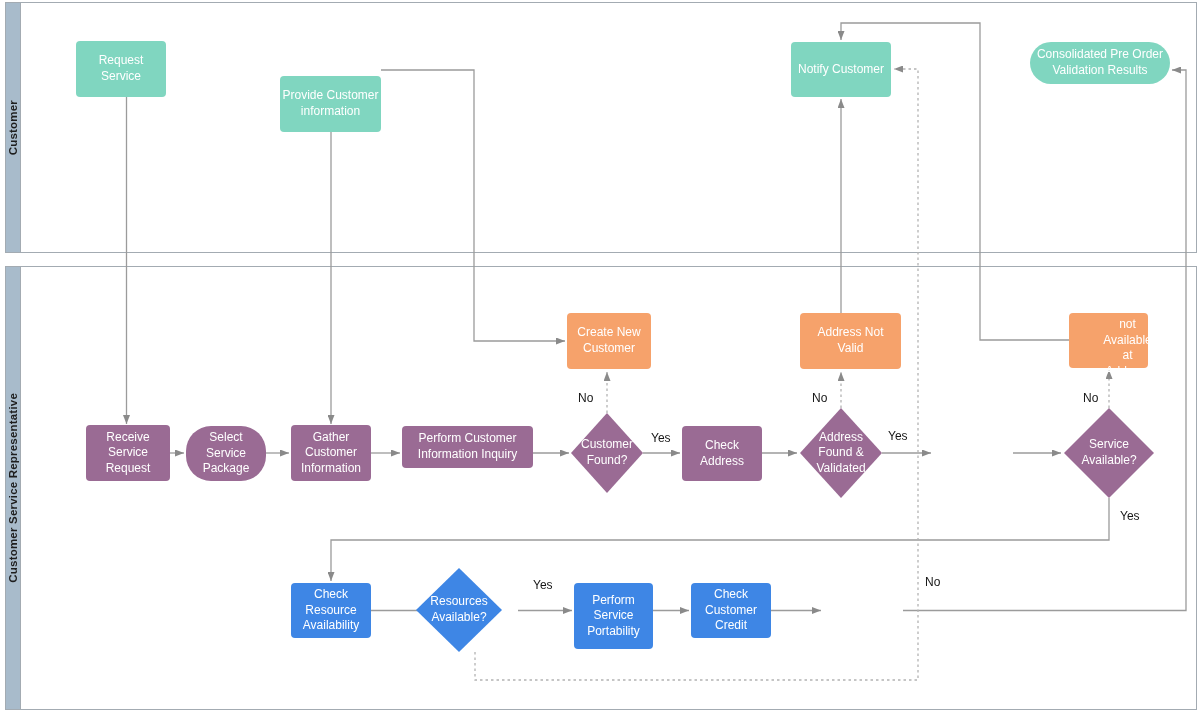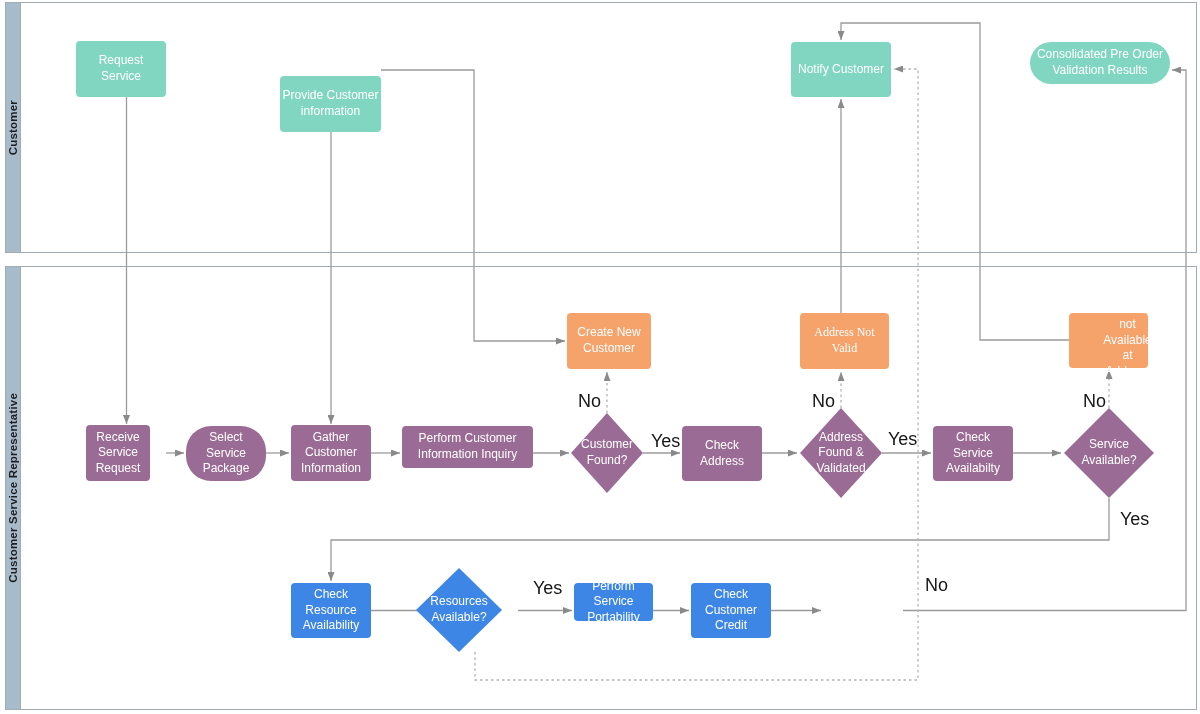--- a/index.html
+++ b/index.html
@@ -28,21 +28,21 @@
     position:absolute;z-index:3;box-sizing:border-box;padding:2px;
     display:flex;align-items:center;justify-content:center;text-align:center;
     color:#ffffff;font-size:12px;line-height:1.3;border-radius:4px;white-space:pre-line;
   }
   .green{background:#80d6c0;}
   .purple{background:#9a6b94;}
   .orange{background:#f6a26b;}
   .blue{background:#3e86e5;}
   .diamond{clip-path:polygon(50% 0,100% 50%,50% 100%,0 50%);border-radius:0;padding:0;}
   
-  .edge-label{position:absolute;z-index:4;font-size:18px;color:#161616;}
+  .edge-label{position:absolute;z-index:4;font-size:12px;color:#161616;}
 </style>
 </head>
 <body>
 
 <div id="canvas">
 
   <div class="lane lane-customer">
     <div class="lane-bar">
       <span class="lane-title">Customer</span>
     </div>
@@ -86,54 +86,52 @@
 
   <div class="node green" style="left:76px;top:41px;width:90px;height:56px;">Request Service</div>
   <div class="node green" style="left:280px;top:41px;width:101px;height:56px;margin-top:35px;">Provide Customer
 information</div>
   <div class="node green" style="left:791px;top:42px;width:100px;height:55px;">Notify Customer</div>
   <div class="node green" style="left:1030px;top:42px;width:140px;height:42px;border-radius:21px;">Consolidated Pre Order
 Validation Results</div>
 
   <div class="node orange" style="left:567px;top:313px;width:84px;height:56px;">Create New
 Customer</div>
-  <div class="node orange" style="left:800px;top:313px;width:89px;height:56px;font-family:Liberation Serif, serif;">Address Not
+  <div class="node orange" style="left:800px;top:313px;width:101px;height:56px;">Address Not
 Valid</div>
   <div class="node orange" style="left:1069px;top:313px;width:79px;height:55px;padding-left:40px;">Service not
 Available at
 Address</div>
 
-  <div class="node purple" style="left:86px;top:425px;width:64px;height:56px;">Receive
+  <div class="node purple" style="left:86px;top:425px;width:84px;height:56px;">Receive
 Service
 Request</div>
   <div class="node purple" style="left:186px;top:426px;width:80px;height:55px;border-radius:25px;">Select Service
 Package</div>
   <div class="node purple" style="left:291px;top:425px;width:80px;height:56px;">Gather
 Customer
 Information</div>
   <div class="node purple" style="left:402px;top:426px;width:131px;height:42px;">Perform Customer
 Information Inquiry</div>
   <div class="node purple diamond" style="left:571px;top:413px;width:72px;height:80px;">Customer
 Found?</div>
   <div class="node purple" style="left:682px;top:426px;width:80px;height:55px;">Check
 Address</div>
   <div class="node purple diamond" style="left:800px;top:408px;width:82px;height:90px;">Address
 Found &amp;
 Validated</div>
-  <div class="node purple" style="left:933px;top:426px;width:80px;height:55px;">Check Service
-Availabilty</div>
   <div class="node purple diamond" style="left:1064px;top:408px;width:90px;height:90px;">Service
 Available?</div>
 
   <div class="node blue" style="left:291px;top:583px;width:80px;height:55px;">Check
 Resource
 Availability</div>
   <div class="node blue diamond" style="left:416px;top:568px;width:86px;height:84px;text-align:center;">Resources
 Available?</div>
-  <div class="node blue" style="left:574px;top:583px;width:79px;height:38px;">Perform
+  <div class="node blue" style="left:574px;top:583px;width:79px;height:66px;">Perform
 Service
 Portability</div>
   <div class="node blue" style="left:691px;top:583px;width:80px;height:55px;">Check
 Customer
 Credit</div>
 
   <span class="edge-label" style="left:578px;top:391px;">No</span>
   <span class="edge-label" style="left:651px;top:431px;">Yes</span>
   <span class="edge-label" style="left:812px;top:391px;">No</span>
   <span class="edge-label" style="left:888px;top:429px;">Yes</span>

